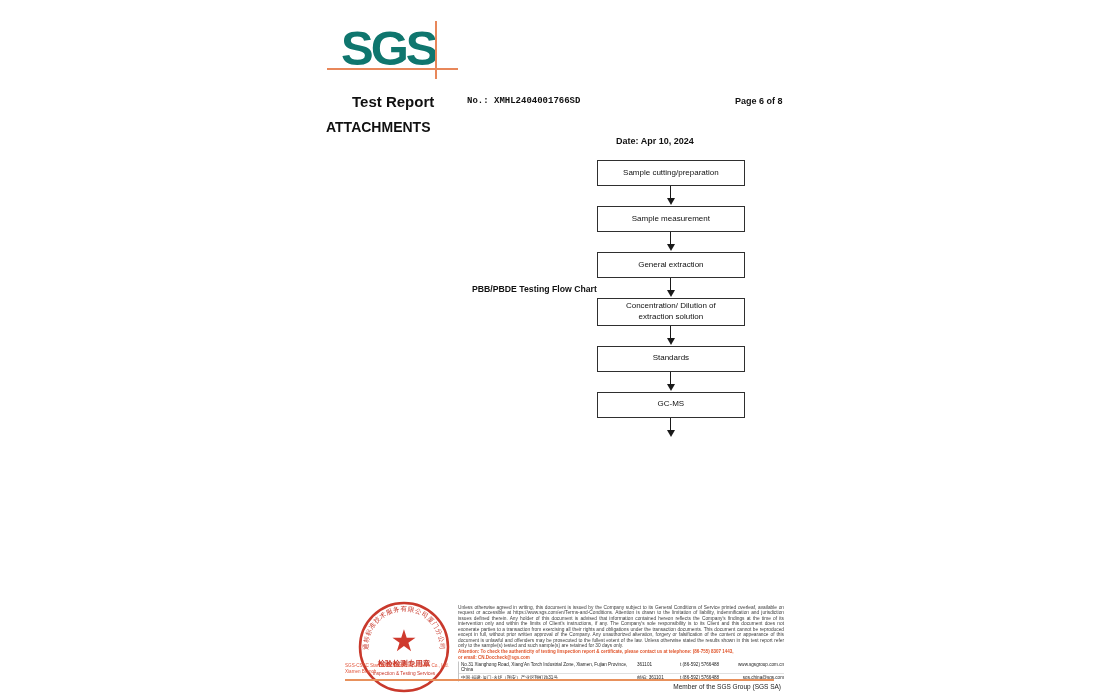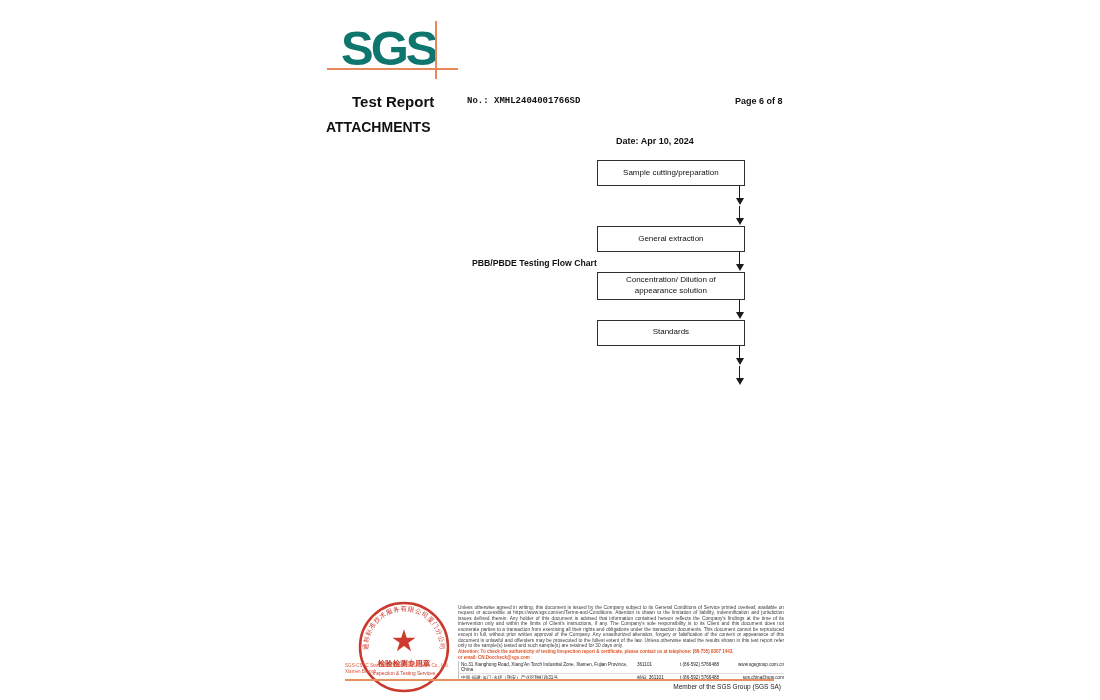--- a/index.html
+++ b/index.html
@@ -25,21 +25,21 @@
   .hdr-date    { left:616px; top:96px;  font-size:9px;margin-top:40px; }
   .hdr-page    { left:735px; top:96px;  font-size:9px; }
   .attachments { position:absolute; left:326px; top:119px; font-size:14px; font-weight:bold; }
 
   
   .flowchart {
     position:absolute; left:472px; top:141px; width:150px;
     display:flex; flex-direction:row; align-items:center;
   }
   .fc-title { font-size:8.7px; font-weight:bold; white-space:nowrap; }
-  .fc-steps { margin-top:19px; display:flex; flex-direction:column; align-items:flex-end; }
+  .fc-steps { margin-top:19px; display:flex; flex-direction:column; align-items:center; }
   .fc-box {
     width:148px; min-height:26px; border:1px solid #2f2f2f; background:#fff;
     display:flex; align-items:center; justify-content:center;
     text-align:center; font-size:8px; line-height:1.35; padding:2px 10px;
   }
   .fc-arrow { width:10px; height:20px; position:relative; }
   .fc-arrow::before {
     content:""; position:absolute; left:4.5px; top:0; width:1px; height:13px; background:#1a1a1a;
   }
   .fc-arrow::after {
@@ -87,27 +87,29 @@
   <div class="hdr hdr-no">No.: XMHL2404001766SD</div>
   <div class="hdr hdr-date">Date: Apr 10, 2024</div>
   <div class="hdr hdr-page">Page 6 of 8</div>
   <div class="attachments">ATTACHMENTS</div>
 
   <div class="flowchart">
     <div class="fc-title">PBB/PBDE Testing Flow Chart</div>
     <div class="fc-steps">
       <div class="fc-box">Sample cutting/preparation</div>
       <div class="fc-arrow"></div>
+      <div class="fc-box">Sample measurement</div>
       <div class="fc-arrow"></div>
       <div class="fc-box">General extraction</div>
       <div class="fc-arrow"></div>
-      <div class="fc-box">Concentration/ Dilution of appearance solution</div>
+      <div class="fc-box">Concentration/ Dilution of extraction solution</div>
       <div class="fc-arrow"></div>
       <div class="fc-box">Standards</div>
       <div class="fc-arrow"></div>
+      <div class="fc-box">GC-MS</div>
       <div class="fc-arrow"></div>
     </div>
   </div>
 
   <div class="footer">
 
     <svg class="seal" viewBox="0 0 94 94">
       <defs>
         <path id="sealArc" d="M 11,47 A 36,36 0 0 1 83,47" fill="none"></path>
       </defs>

